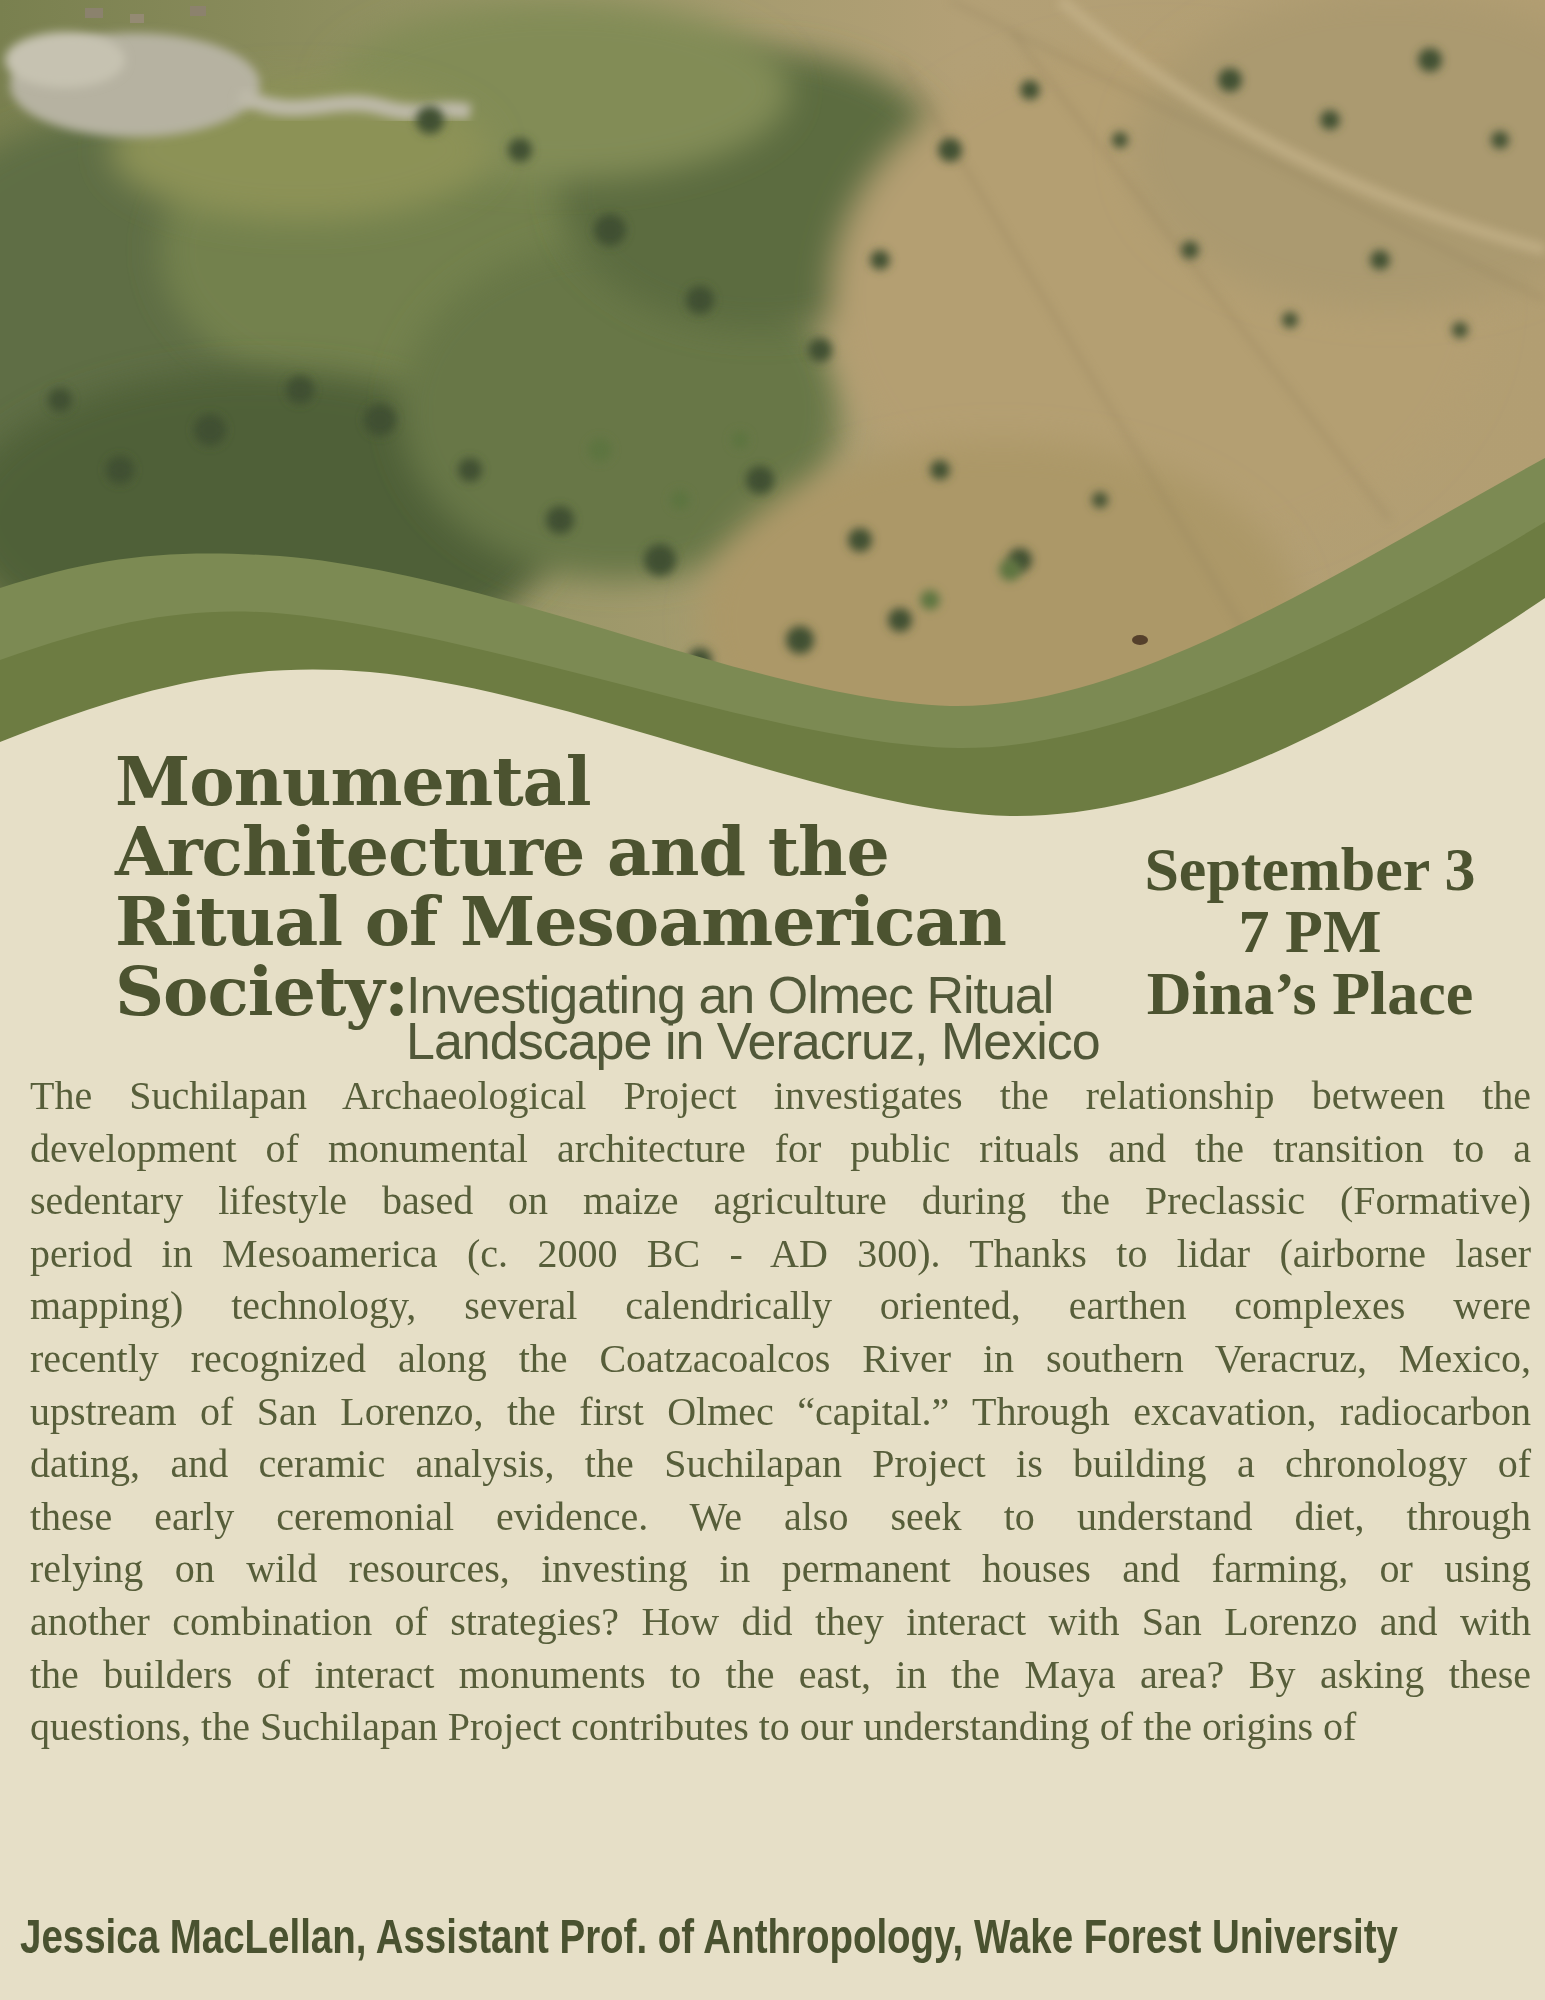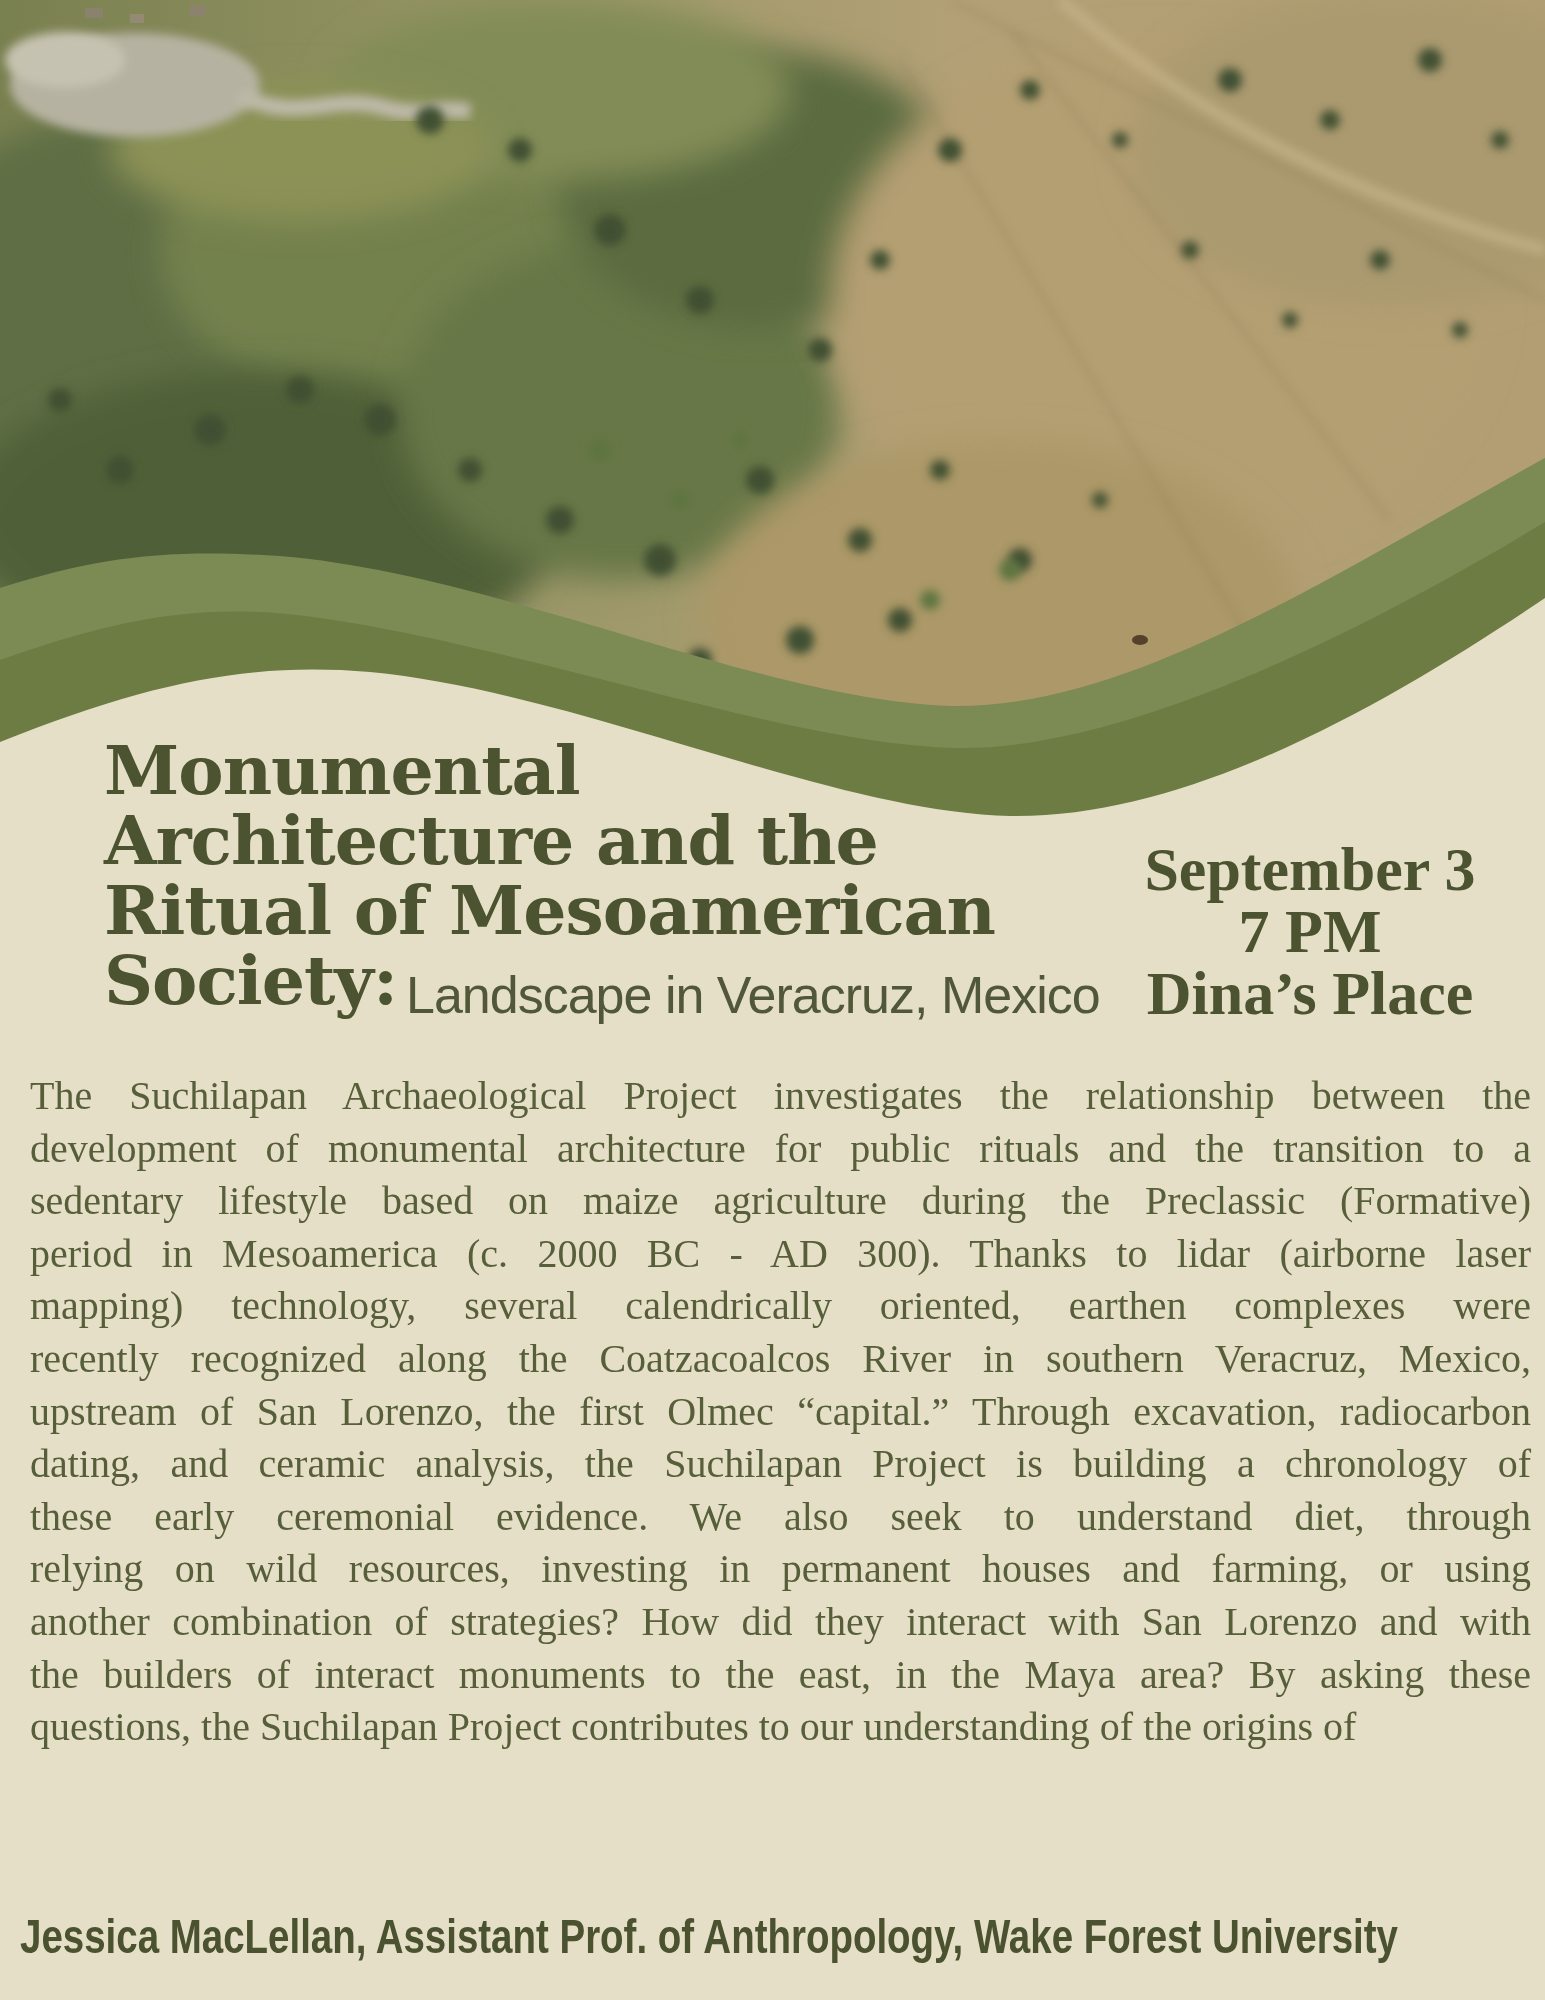--- a/index.html
+++ b/index.html
@@ -176,28 +176,29 @@
         <ellipse cx="1215" cy="690" rx="8" ry="5"></ellipse>
           <ellipse cx="1260" cy="640" rx="6" ry="4"></ellipse>
       </g>
 
       <path d="M0,588 C100,556 170,549 280,556 C500,574 760,700 950,706 C1130,710 1340,570 1545,458 L1545,850 L0,850 Z" fill="#7c8a53"></path>
       <path d="M0,660 C140,610 220,604 320,618 C540,650 790,745 958,748 C1128,750 1370,628 1545,522 L1545,850 L0,850 Z" fill="#6d7c42"></path>
       <path d="M0,742 C150,682 250,662 370,672 C580,692 830,812 1010,816 C1190,819 1390,702 1545,598 L1545,850 L0,850 Z" fill="#e6dfc7"></path>
     </svg>
   </div>
 
-  <h1 class="title-block" style="margin:2px;">
+  <h1 class="title-block" style="margin:13px;">
     <span class="title-line">Monumental</span>
     <span class="title-line">Architecture and the</span>
     <span class="title-line">Ritual of Mesoamerican</span>
     <span class="title-line">Society:</span>
   </h1>
 
   <div class="subtitle-block">
+    <div>Investigating an Olmec Ritual</div>
     <div>Landscape in Veracruz, Mexico</div>
   </div>
 
   <div class="event-info">
     <div>September 3</div>
     <div>7 PM</div>
     <div>Dina’s Place</div>
   </div>
 
   <div class="body-text">

